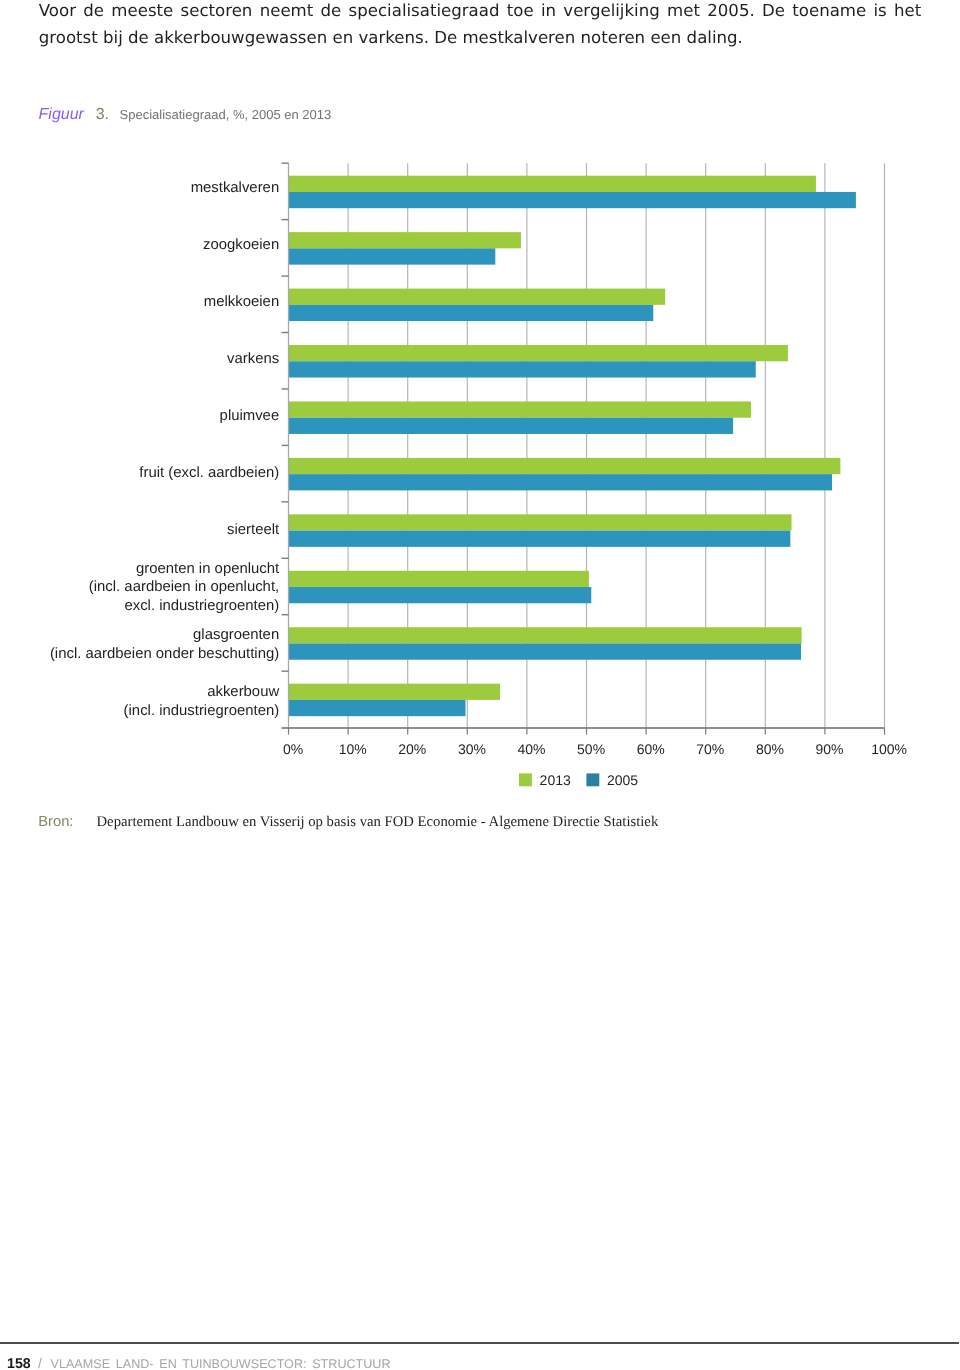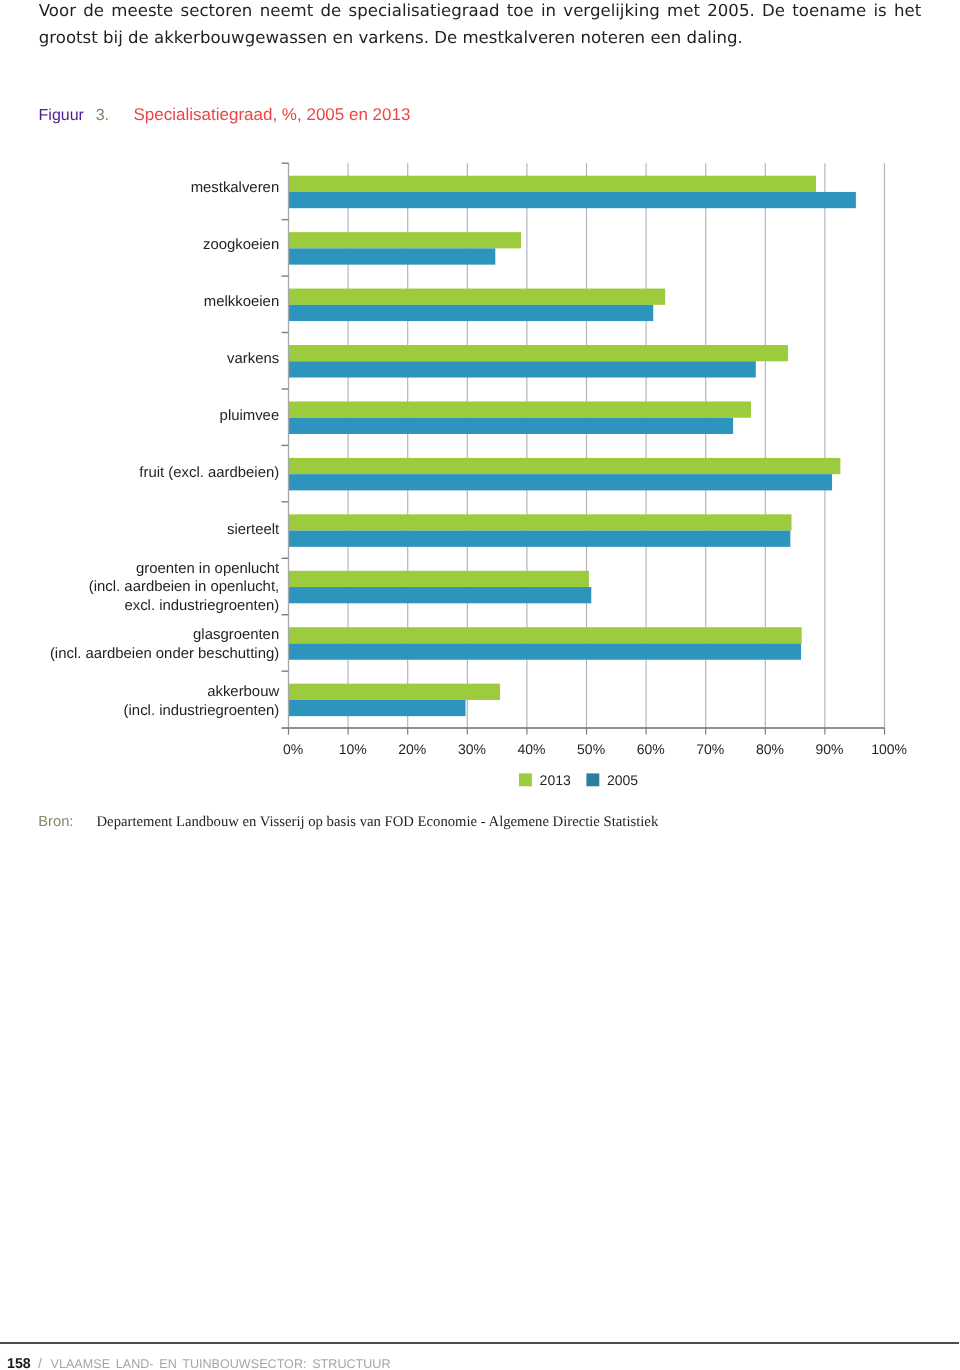--- a/index.html
+++ b/index.html
@@ -12,23 +12,23 @@
   
   .intro{margin:0;position:absolute;left:38.8px;top:-1.6px;width:882.5px;
          font-size:16.6px;line-height:26.4px;text-align:justify;
          color:#231f20;font-family:"DejaVu Sans",sans-serif;}
 
   
   .figcap{position:absolute;left:38.6px;top:105.2px;font-size:16px;
           font-family:"Liberation Sans",sans-serif;
           white-space:nowrap;color:#231f20;line-height:20px;}
   .figcap span{display:inline-block;}
-  .figcap .lbl{color:#4c1d95;}
+  .figcap .lbl{color:#8b5cf6;font-style:italic;}
   .figcap .num{color:#79845c;margin-left:7.3px;}
-  .figcap .ttl{color:#ef4444;margin-left:20px;font-size:17px;}
+  .figcap .ttl{color:#737373;margin-left:6px;font-size:13px;}
 
   
   #chart{position:absolute;left:0;top:0;width:960px;height:1370px;}
 
   
   .source{position:absolute;left:38.3px;top:814.2px;font-size:14.7px;white-space:nowrap;
           line-height:17px;}
   .source span{display:inline-block;text-align:center;}
   .source .sl{color:#7f8a62;}
   .source .st{color:#231f20;margin-left:19px;font-family:Liberation Serif, serif;}

